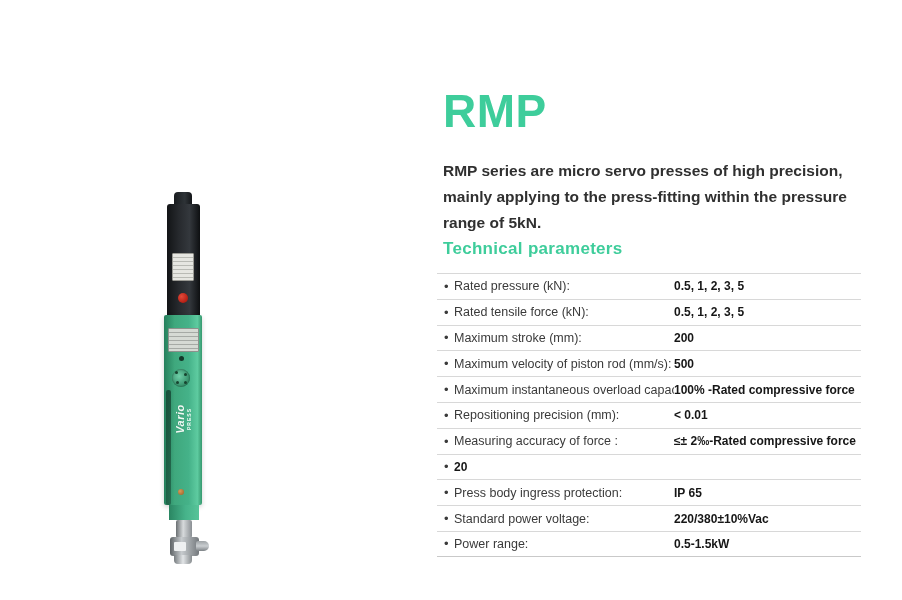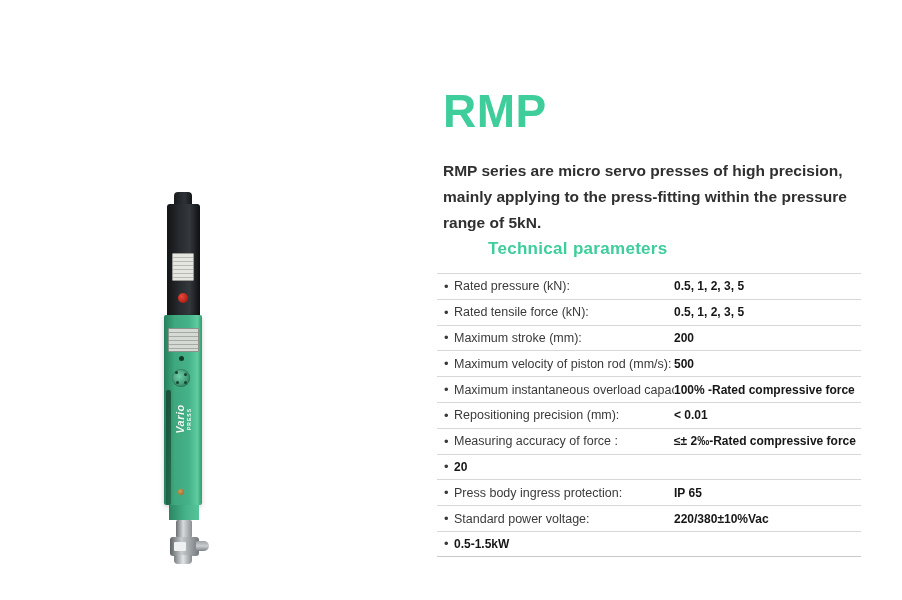--- a/index.html
+++ b/index.html
@@ -16,21 +16,21 @@
     position: absolute; left: 6px; top: 86px;
     font-size: 46px; line-height: 50px; font-weight: 700;
     color: #3ecd9b; letter-spacing: 0.5px;
   }
   .page-desc {
     position: absolute; left: 6px; top: 158px; width: 420px;
     font-size: 15.5px; line-height: 26px; font-weight: 700; color: #303030;
   }
   .section-heading {
     position: absolute; left: 6px; top: 239px;
-    font-size: 17px; font-weight: 700; color: #3ecd9b; letter-spacing: 0.3px; margin-left: 45px;
+    font-size: 17px; font-weight: 700; color: #3ecd9b; letter-spacing: 0.3px;
   }
 
   
   .specs-table { position: absolute; left: 0; top: 273px; width: 424px; }
   .spec-row {
     display: flex; align-items: center; height: 25.8px;
     border-top: 1px solid #d8d8d8;
   }
   .spec-row:last-child { border-bottom: 1px solid #c9c9c9; }
   .spec-bullet {
@@ -230,18 +230,19 @@
   </div>
 
   <div class="spec-row">
     <span class="spec-bullet">•</span>
     <span class="spec-label">Standard power voltage:</span>
     <span class="spec-value">220/380±10%Vac</span>
   </div>
 
   <div class="spec-row">
     <span class="spec-bullet">•</span>
+    <span class="spec-label">Power range:</span>
     <span class="spec-value">0.5-1.5kW</span>
   </div>
 </div>
   </div>
 
 </div>
 
 </body></html>

